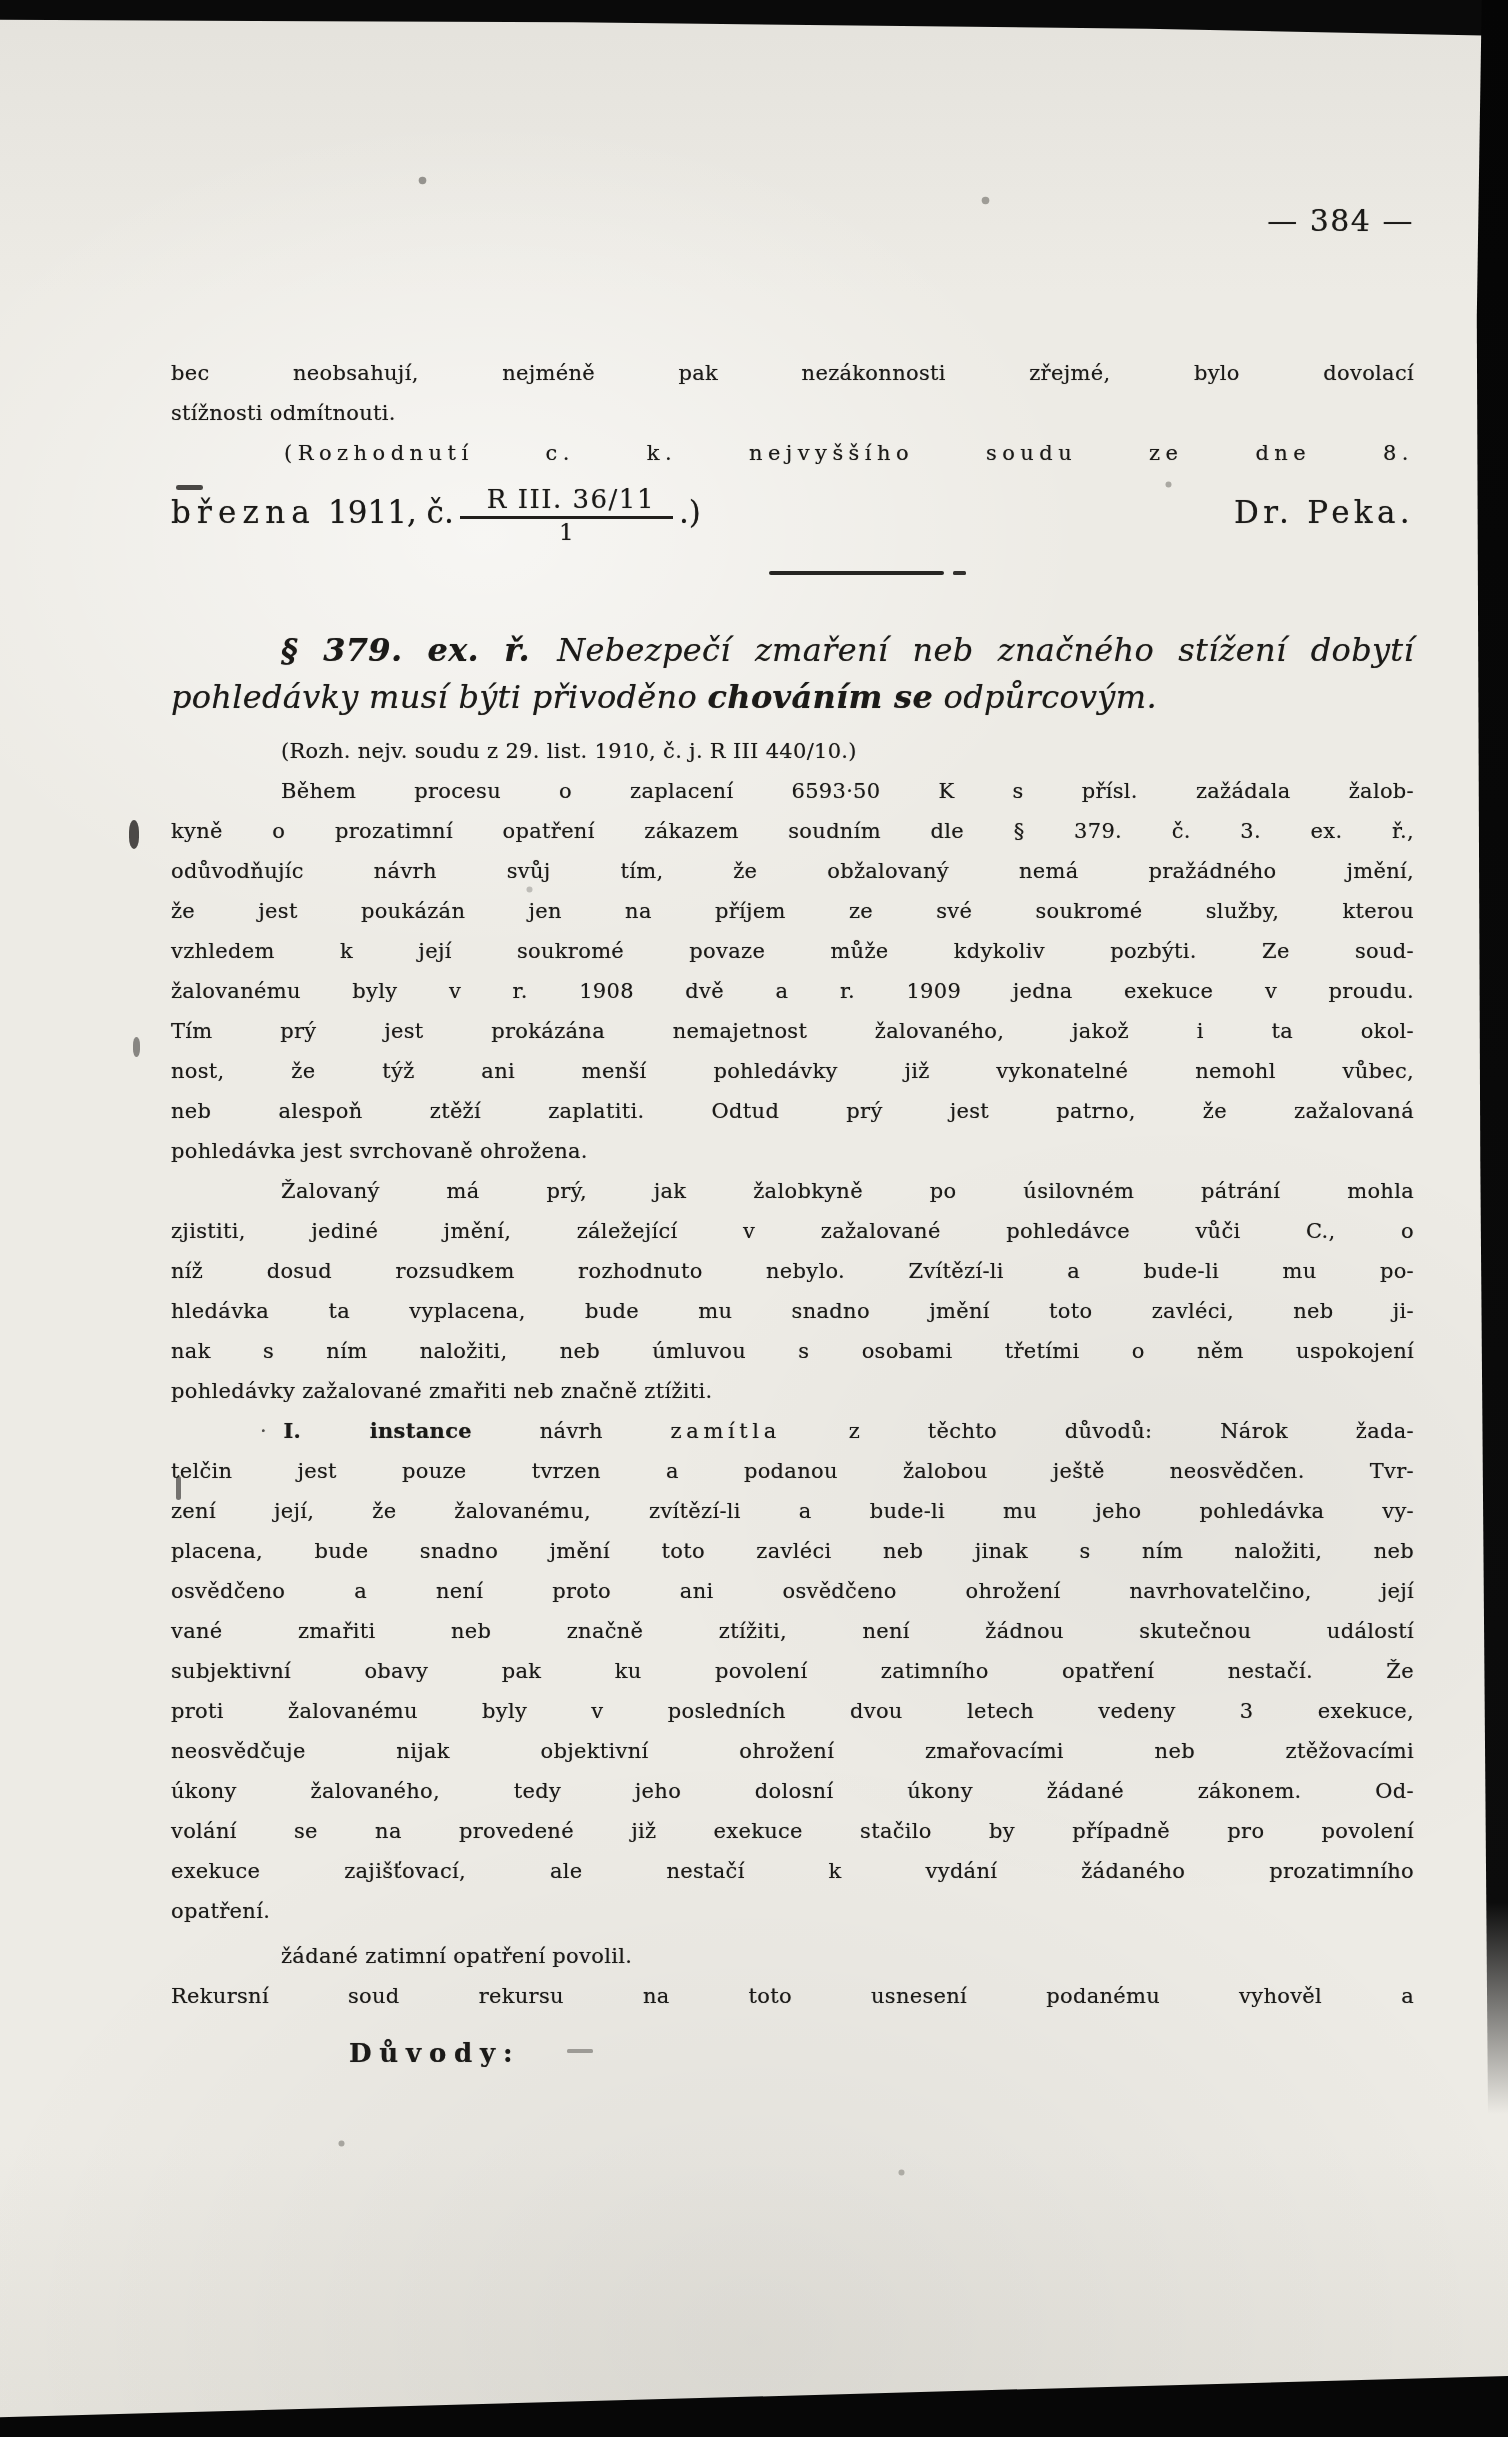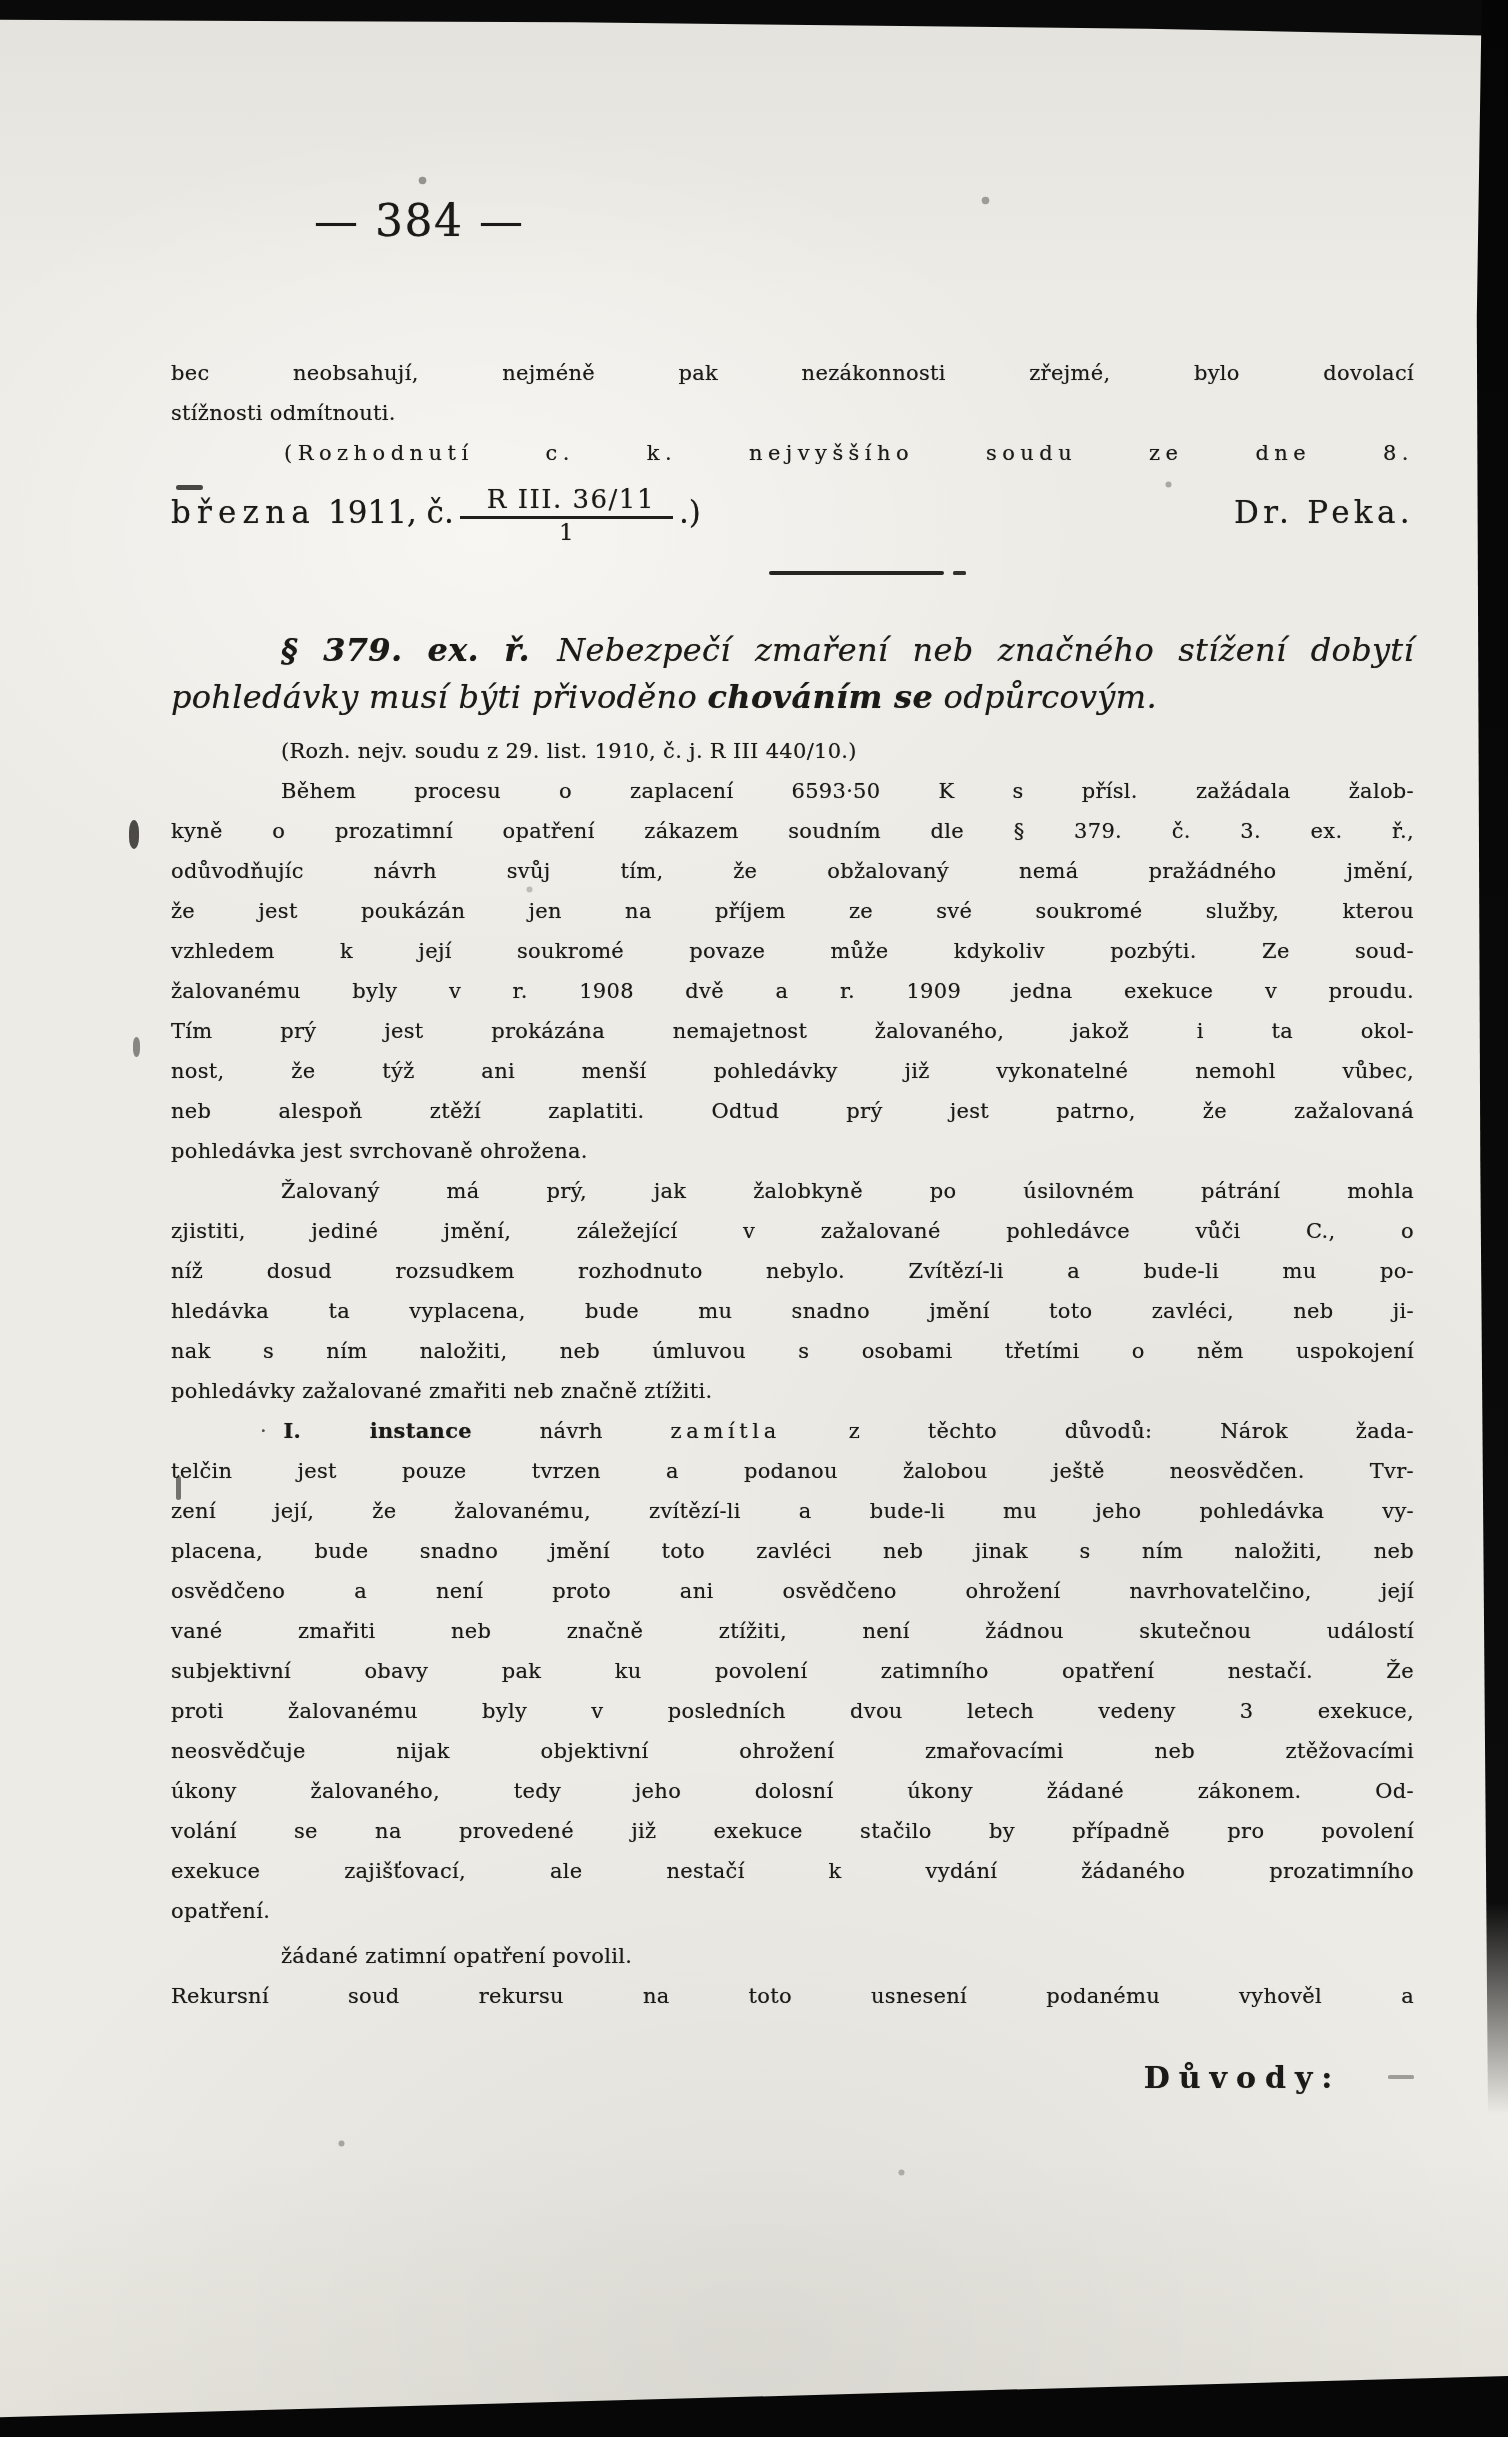--- a/index.html
+++ b/index.html
@@ -21,21 +21,21 @@
   .page-inner{
     position:absolute;left:171px;top:202px;width:1243px;
     text-shadow:0 0 0.8px rgba(30,27,24,.55);
   }
   .tline{font-size:21px;line-height:40px;letter-spacing:0.3px;white-space:normal;}
   .j{text-align:justify;text-align-last:justify;}
   .ind1{text-indent:110px;}
 
   
   .pageno{
-    font-size:44px;line-height:38px;text-align:left;
+    font-size:30px;line-height:38px;text-align:right;
     padding-left:143px;margin-bottom:113px;letter-spacing:1.5px;
   }
 
   
   .para{margin:0;}
 
   
   .cite .sperr{letter-spacing:.26em;word-spacing:.3em;text-indent:113px;}
   .cite2{position:relative;height:78px;line-height:78px;font-size:31px;}
   .sperr2{letter-spacing:.2em;margin-right:12px;}
@@ -63,21 +63,21 @@
   
   .p-inst .first{text-indent:89px;}
   .leadmark{opacity:.75;padding-right:16.5px;}
   .p-inst .bold-open{font-weight:bold;}
   .sperr3{letter-spacing:.22em;}
 
   
   .mt8{margin-top:4.5px;}
 
   
-  .duvody{margin-top:42px;text-align:right;padding-left:178px;font-size:30px;line-height:39px;font-weight:bold;}
+  .duvody{margin-top:18px;text-align:left;padding-left:178px;font-size:26px;line-height:39px;font-weight:bold;}
   .duvody .txt{letter-spacing:.3em;}
   .smudge{display:inline-block;width:25.6px;height:3.8px;background:#75736e;margin-left:47px;vertical-align:9px;opacity:.65;border-radius:1.5px;}
 
   
   .bar-top{
     position:absolute;left:0;top:0;width:1509px;height:36px;background:#0a0a0a;
     clip-path:polygon(0 0,100% 0,100% 100%,76% 80%,38% 62%,0 55%);
   }
   .bar-right{
     position:absolute;right:0;top:0;width:35px;height:2114px;

